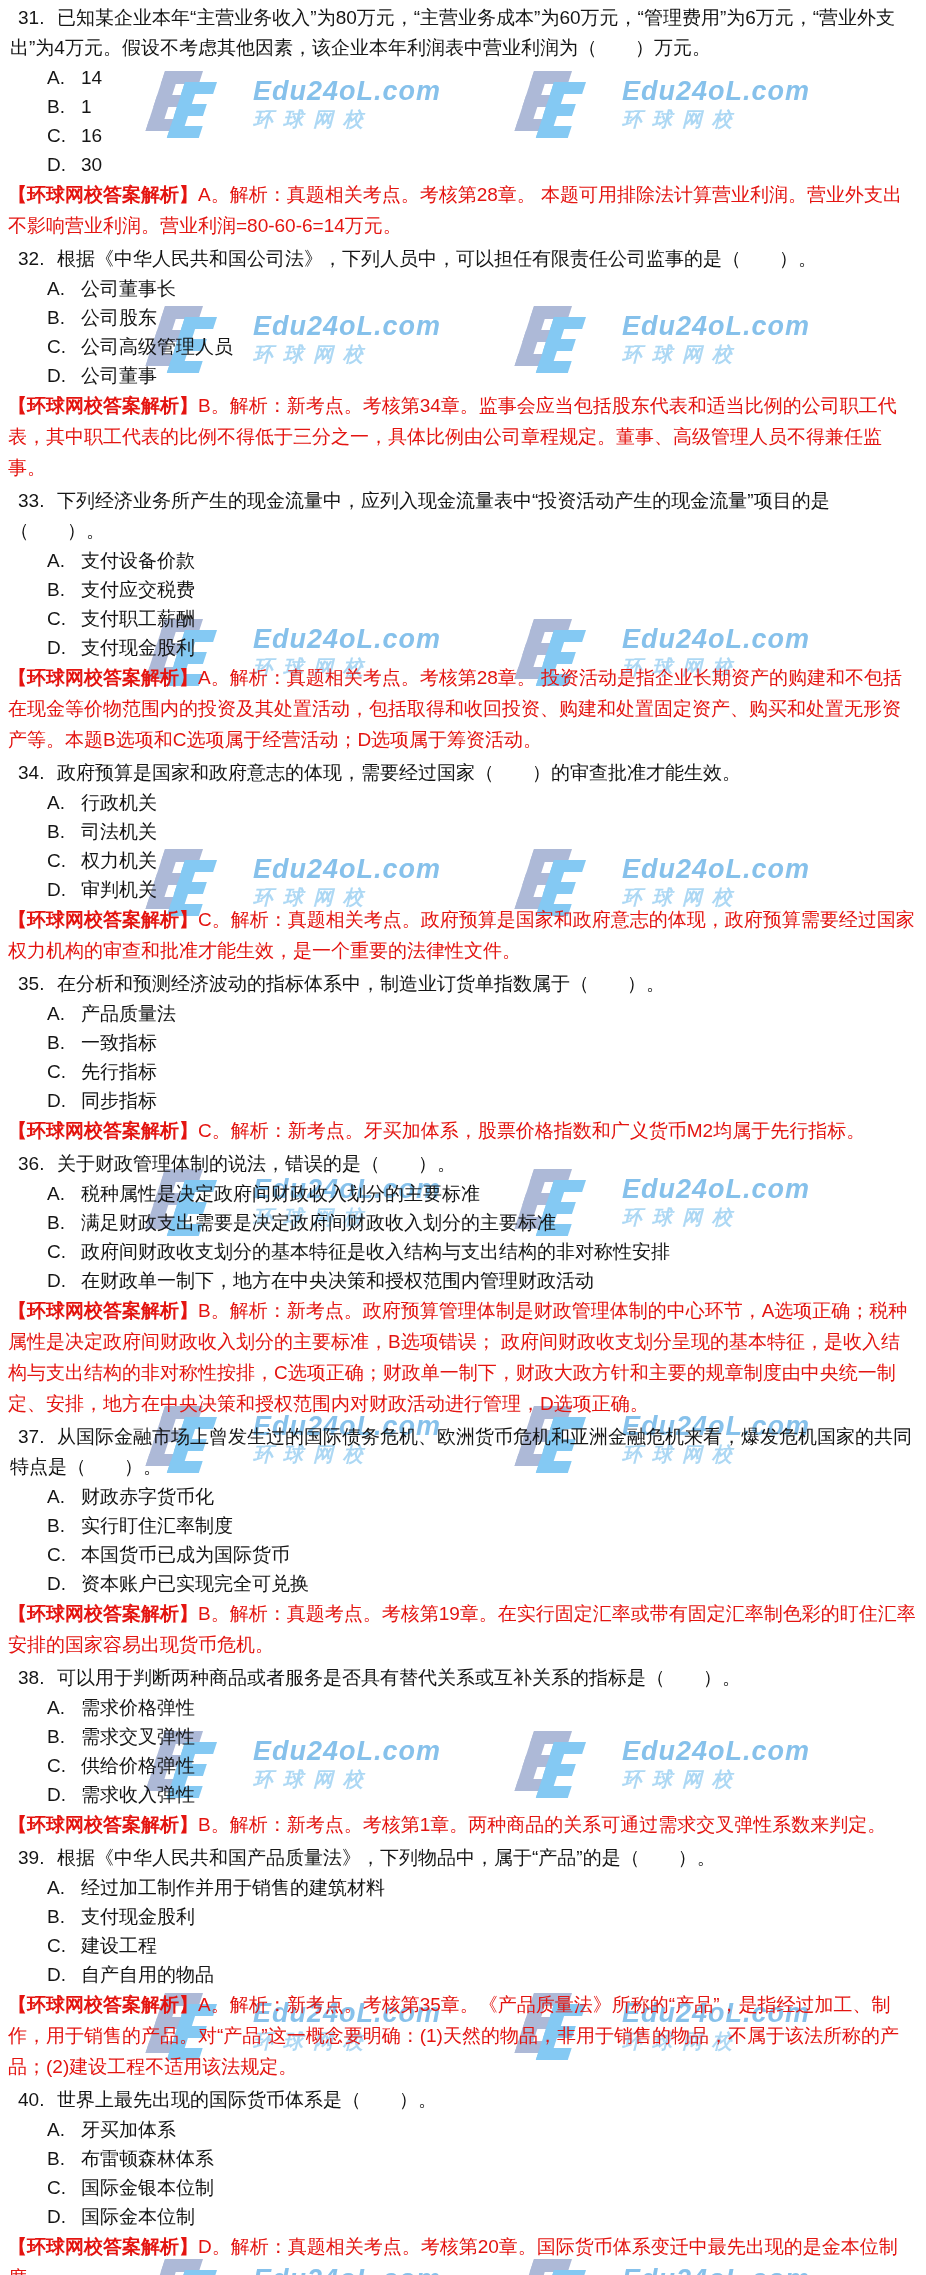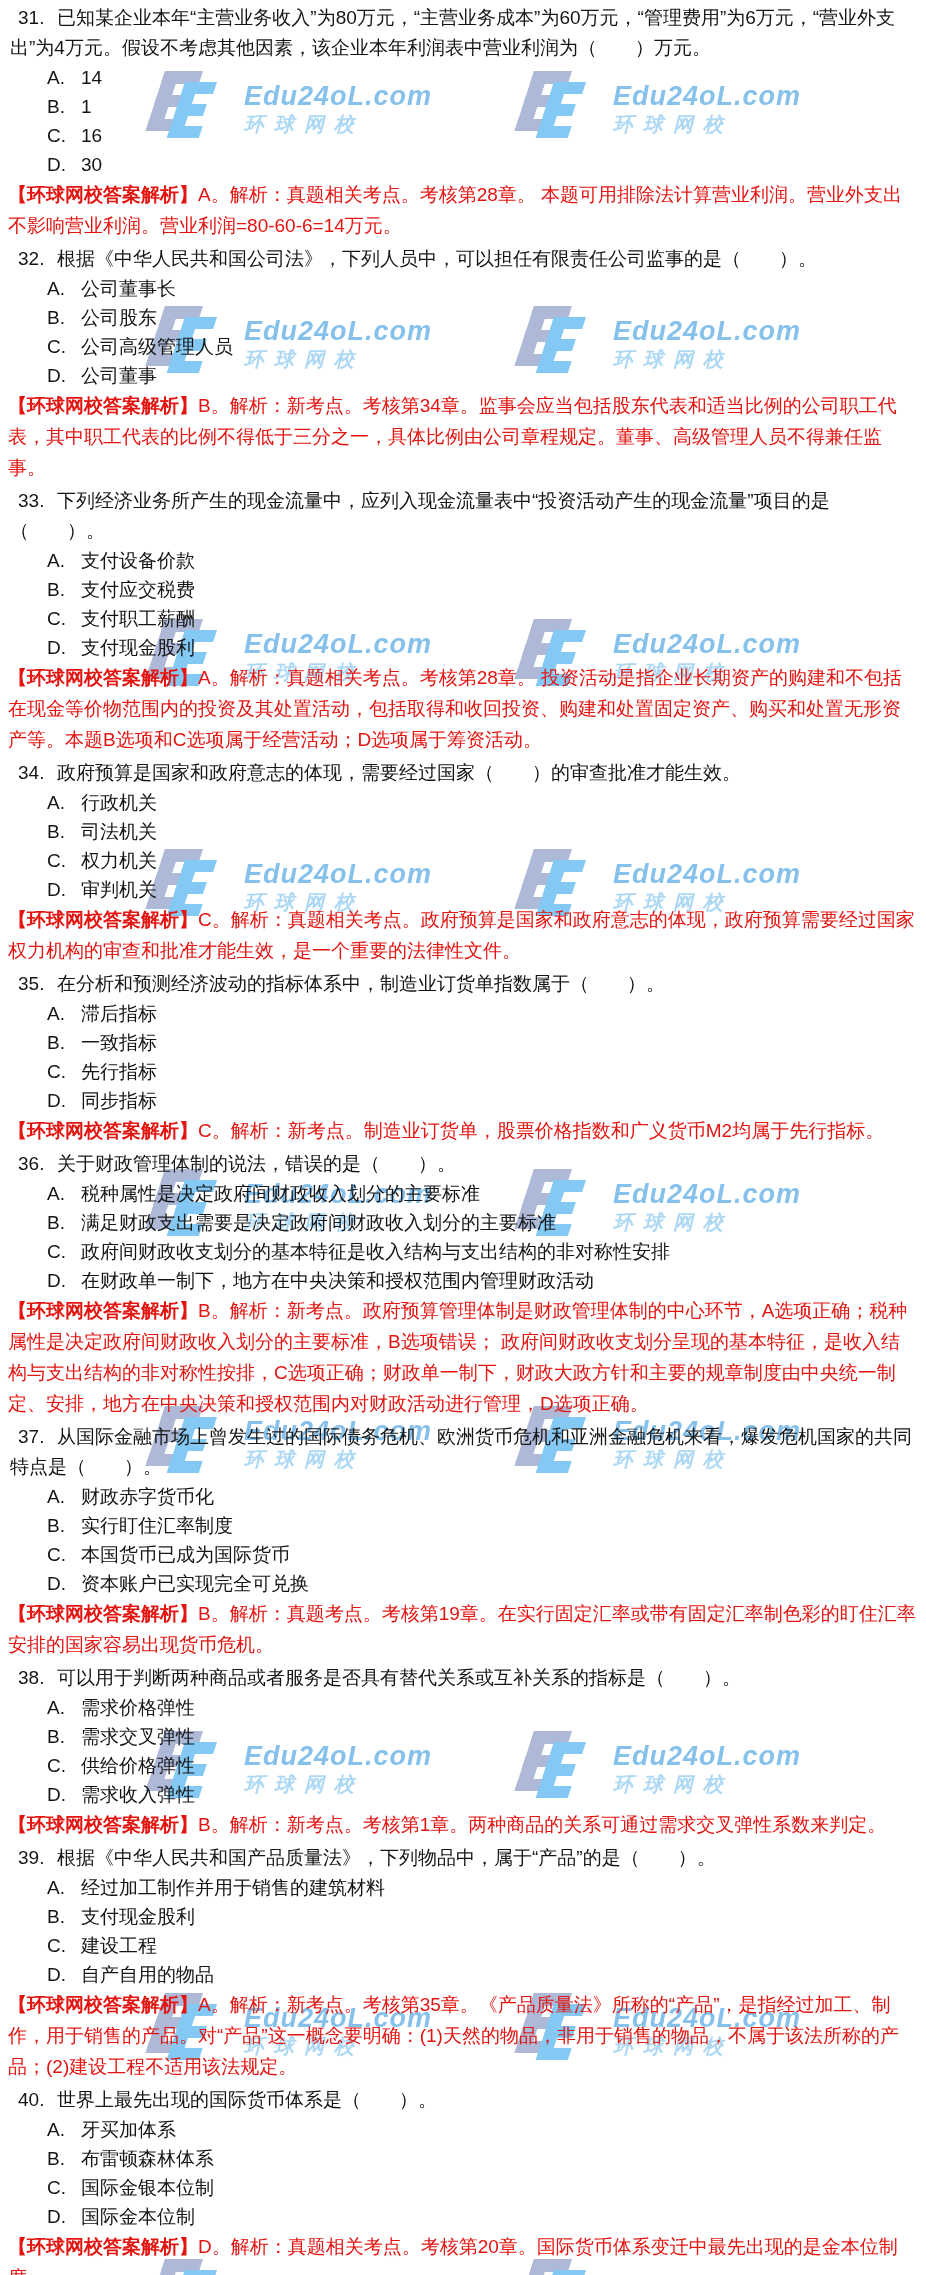--- a/index.html
+++ b/index.html
@@ -9,22 +9,22 @@
     height: 2275px;
     overflow: hidden;
     background: #ffffff;
     font-family: "Liberation Sans", sans-serif;
   }
   
   .wm-layer { position: absolute; inset: 0; z-index: 1; }
   .wm {
     position: absolute;
     display: flex;
-    align-items: center;
-    gap: 23px;
+    align-items: flex-start;
+    gap: 32px;
     opacity: 0.85;
     white-space: nowrap;
   }
   .wm svg { display: block; }
   .wm-textcol { padding-top: 8px; }
   .wm-en {
     font-size: 27px;
     font-weight: bold;
     font-style: italic;
     color: var(--wm-text, #72b7e8);
@@ -464,25 +464,25 @@
       <div class="q">
         <div class="q-stem"><span class="q-num">34.</span><span class="q-text">政府预算是国家和政府意志的体现，需要经过国家（　　）的审查批准才能生效。</span></div>
         <div class="q-opt"><span class="opt-key">A.</span><span class="opt-text">行政机关</span></div>
         <div class="q-opt"><span class="opt-key">B.</span><span class="opt-text">司法机关</span></div>
         <div class="q-opt"><span class="opt-key">C.</span><span class="opt-text">权力机关</span></div>
         <div class="q-opt"><span class="opt-key">D.</span><span class="opt-text">审判机关</span></div>
         <div class="q-ans"><span class="ans-label">【环球网校答案解析】</span><span class="ans-letter">C。</span><span class="ans-text">解析：真题相关考点。政府预算是国家和政府意志的体现，政府预算需要经过国家权力机构的审查和批准才能生效，是一个重要的法律性文件。</span></div>
       </div>
       <div class="q">
         <div class="q-stem"><span class="q-num">35.</span><span class="q-text">在分析和预测经济波动的指标体系中，制造业订货单指数属于（　　）。</span></div>
-        <div class="q-opt"><span class="opt-key">A.</span><span class="opt-text">滞后指标</span></div>
+        <div class="q-opt"><span class="opt-key">A.</span><span class="opt-text">产品质量法</span></div>
         <div class="q-opt"><span class="opt-key">B.</span><span class="opt-text">一致指标</span></div>
         <div class="q-opt"><span class="opt-key">C.</span><span class="opt-text">先行指标</span></div>
         <div class="q-opt"><span class="opt-key">D.</span><span class="opt-text">同步指标</span></div>
-        <div class="q-ans"><span class="ans-label">【环球网校答案解析】</span><span class="ans-letter">C。</span><span class="ans-text">解析：新考点。制造业订货单，股票价格指数和广义货币M2均属于先行指标。</span></div>
+        <div class="q-ans"><span class="ans-label">【环球网校答案解析】</span><span class="ans-letter">C。</span><span class="ans-text">解析：新考点。牙买加体系，股票价格指数和广义货币M2均属于先行指标。</span></div>
       </div>
       <div class="q">
         <div class="q-stem"><span class="q-num">36.</span><span class="q-text">关于财政管理体制的说法，错误的是（　　）。</span></div>
         <div class="q-opt"><span class="opt-key">A.</span><span class="opt-text">税种属性是决定政府间财政收入划分的主要标准</span></div>
         <div class="q-opt"><span class="opt-key">B.</span><span class="opt-text">满足财政支出需要是决定政府间财政收入划分的主要标准</span></div>
         <div class="q-opt"><span class="opt-key">C.</span><span class="opt-text">政府间财政收支划分的基本特征是收入结构与支出结构的非对称性安排</span></div>
         <div class="q-opt"><span class="opt-key">D.</span><span class="opt-text">在财政单一制下，地方在中央决策和授权范围内管理财政活动</span></div>
         <div class="q-ans"><span class="ans-label">【环球网校答案解析】</span><span class="ans-letter">B。</span><span class="ans-text">解析：新考点。政府预算管理体制是财政管理体制的中心环节，A选项正确；税种属性是决定政府间财政收入划分的主要标准，B选项错误； 政府间财政收支划分呈现的基本特征，是收入结构与支出结构的非对称性按排，C选项正确；财政单一制下，财政大政方针和主要的规章制度由中央统一制定、安排，地方在中央决策和授权范围内对财政活动进行管理，D选项正确。</span></div>
       </div>
       <div class="q">

